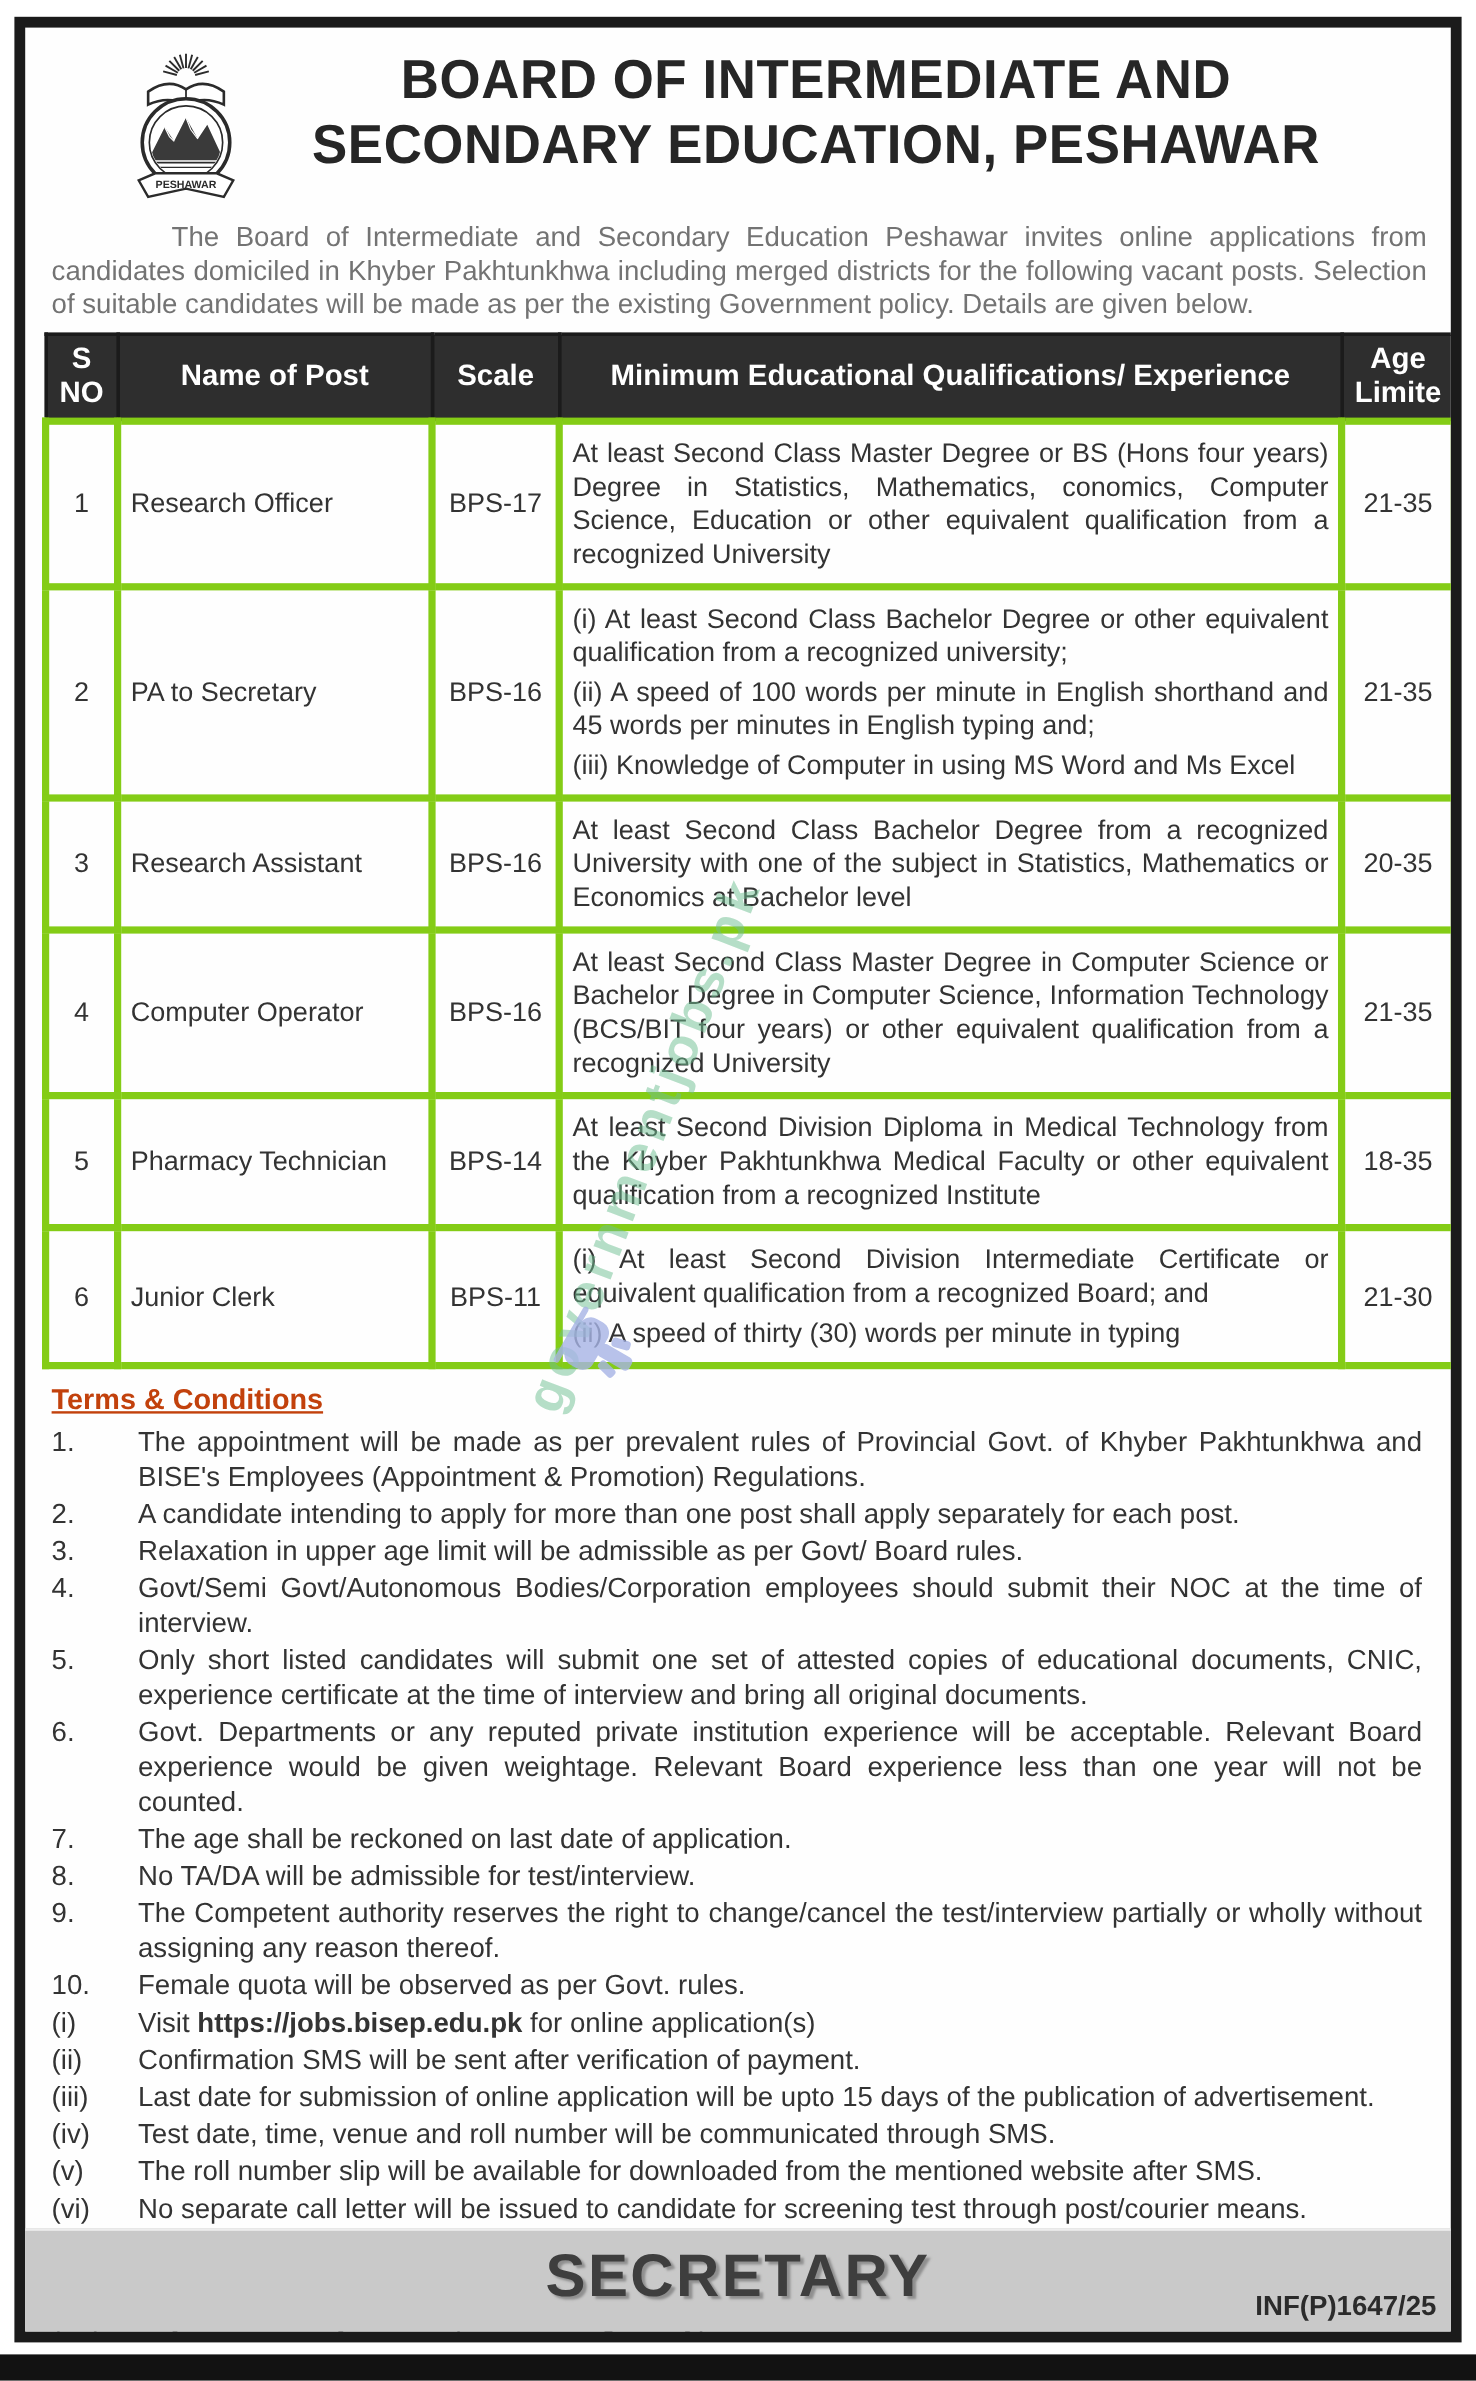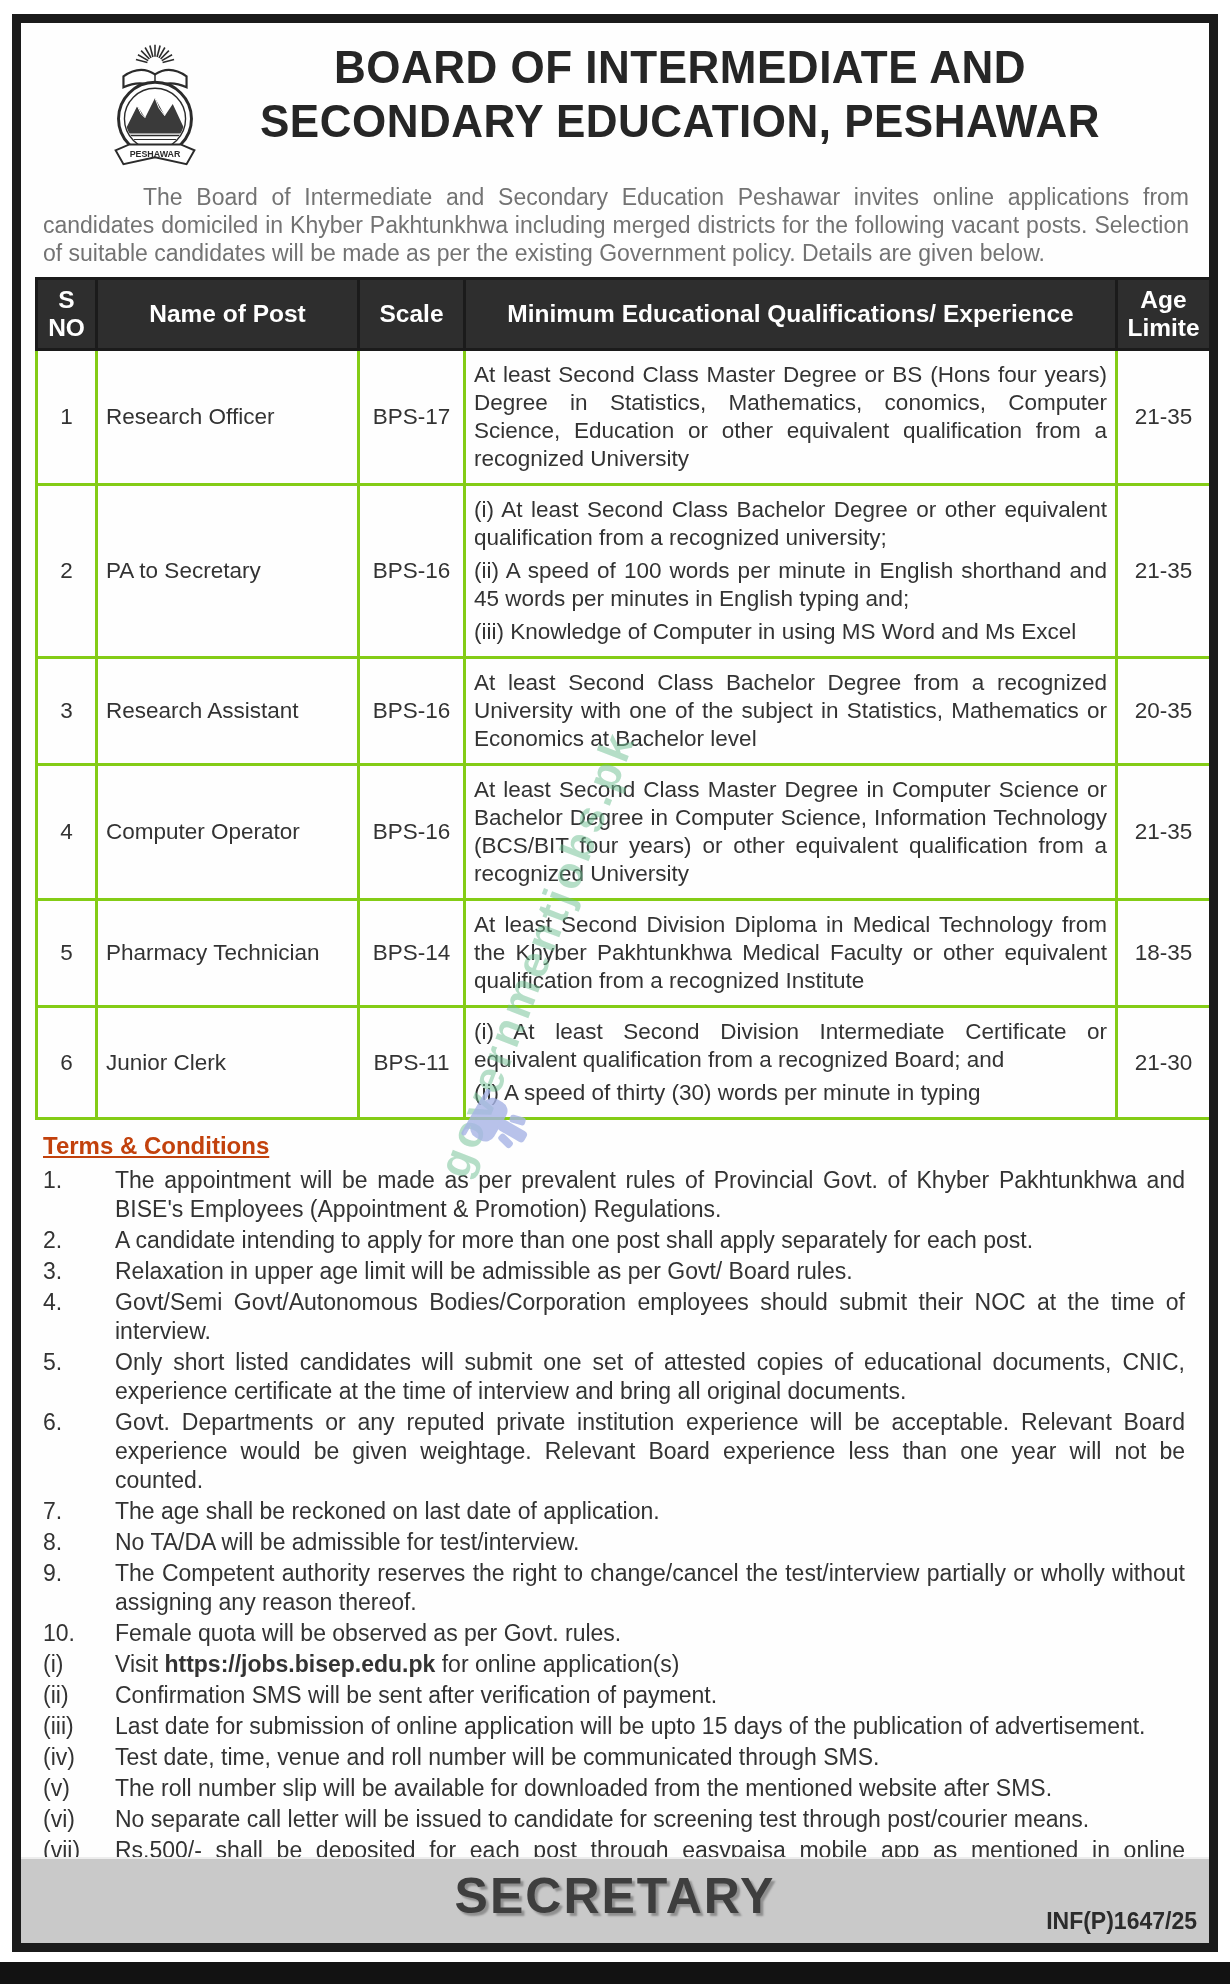--- a/index.html
+++ b/index.html
@@ -29,21 +29,21 @@
   }
 
   
   table.posts{ border-collapse:collapse; table-layout:fixed; width:1174px; margin-left:14px; }
   table.posts th{
     background:#2e2e2e; color:#ffffff; font-weight:bold; font-size:24.5px;
     border:3px solid #1b1b1b; padding:6px 2px; white-space:pre-line; line-height:28px;
     vertical-align:middle;
   }
   table.posts td{
-    border:3px solid #84cc16; font-size:22.5px; line-height:28px;
+    border:6px solid #84cc16; font-size:22.5px; line-height:28px;
     padding:5px 8px; vertical-align:middle; color:#333;
   }
   td.c-sno{ text-align:center; }
   td.c-post{ padding-left:10px; }
   td.c-scale{ text-align:center; }
   td.c-age{ text-align:center; }
   td.c-qual p{ text-align:justify; margin:5px 0; }
 
   
   .section-heading{

